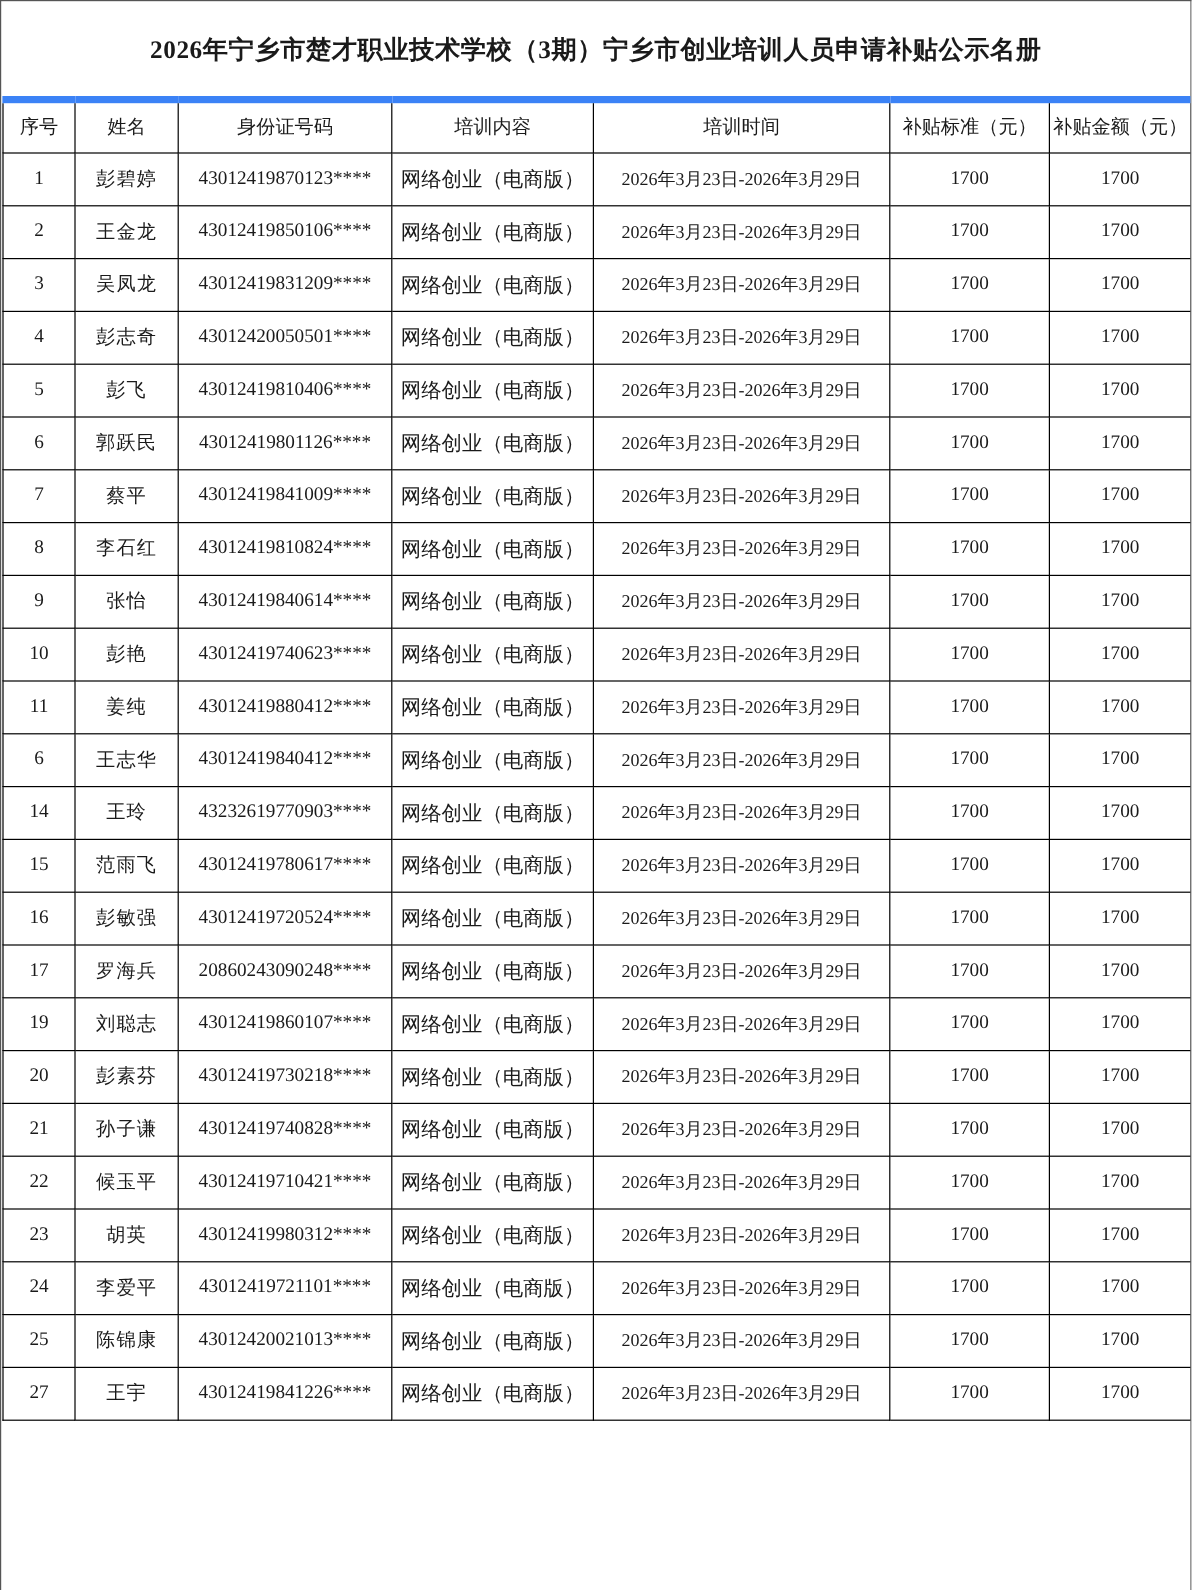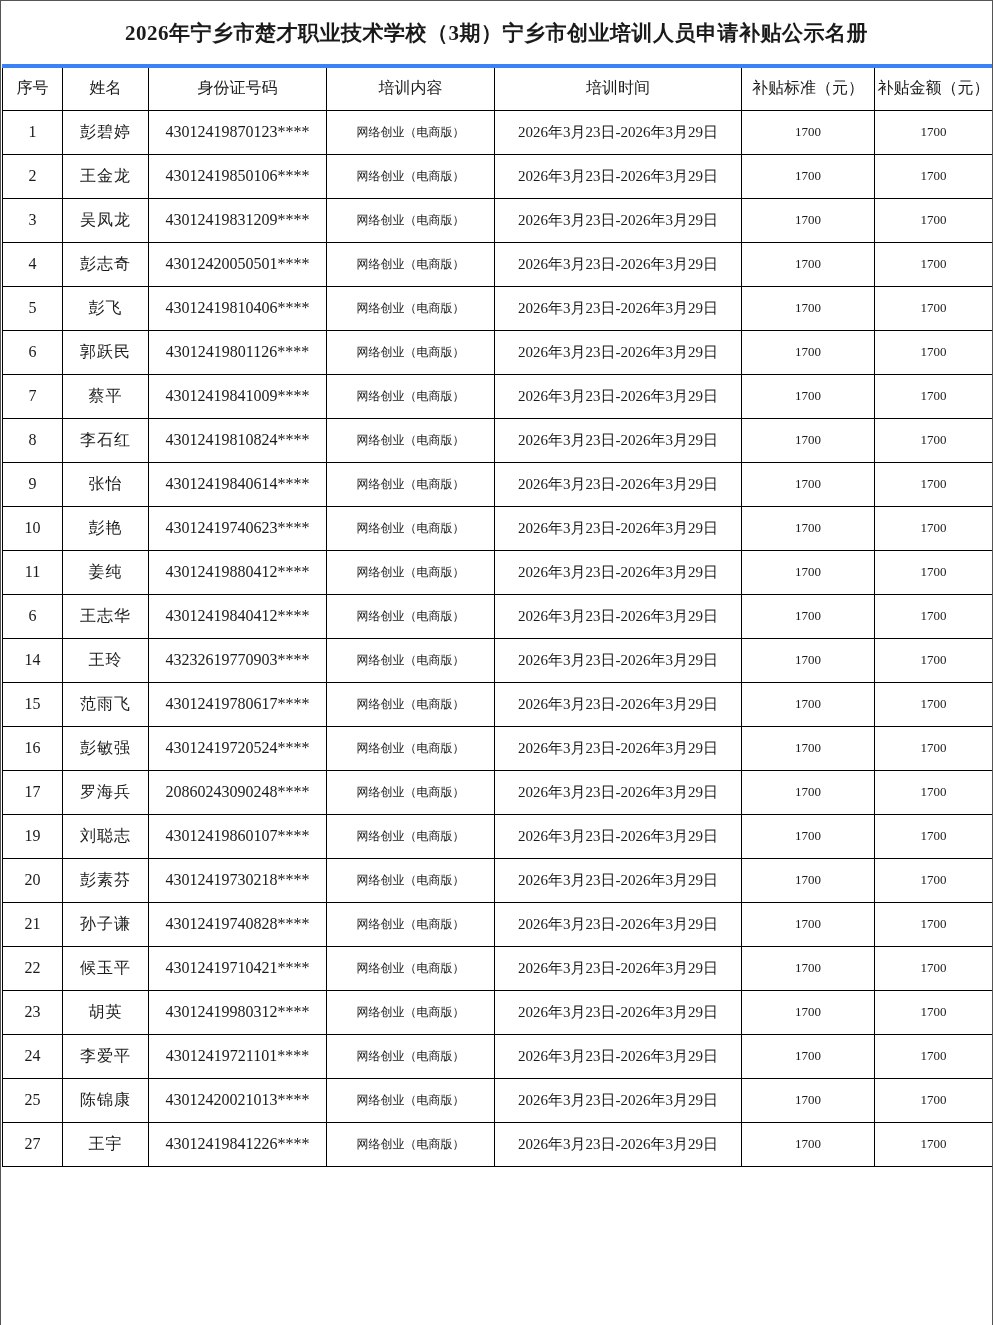--- a/index.html
+++ b/index.html
@@ -12,21 +12,21 @@
   }
   .page {
     width: 993px;
     height: 1325px;
     border: 1px solid #555;
     border-bottom: none;
     background: #ffffff;
     overflow: hidden;
   }
   .title-bar {
-    height: 63px;
+    height: 79px;
     display: flex;
     align-items: center;
     justify-content: center;
   }
   .title-bar .title-text {
     font-size: 21px;
     font-weight: bold;
     letter-spacing: 0.5px;
     white-space: nowrap;
   }
@@ -41,29 +41,29 @@
     border: 1px solid #000;
     text-align: center;
     vertical-align: middle;
     padding: 0 2px;
     height: 44px;
     font-weight: normal;
     overflow: hidden;
     white-space: nowrap;
   }
   table.roster thead th {
-    border-top: 4px solid #3b82f6;
+    border-top: 6px solid #3b82f6;
     font-size: 16px;
   }
   td.c-no   { font-size: 16px; }
   td.c-name { font-size: 16px; letter-spacing: 1px; margin-top: 11px; }
   td.c-id   { font-size: 16px; }
-  td.c-content { font-size: 12px; }
+  td.c-content { font-size: 17px; }
   td.c-time { font-size: 15px; margin-top: 40px; }
-  td.c-std, td.c-amt { font-size: 13px; font-family: Liberation Serif, serif; }
+  td.c-std, td.c-amt { font-size: 16px; font-family: Liberation Serif, serif; }
 </style>
 </head>
 <body>
 
 <div class="page">
   <div class="title-bar">
     <span class="title-text">2026年宁乡市楚才职业技术学校（3期）宁乡市创业培训人员申请补贴公示名册</span>
   </div>
 
   <table class="roster">

